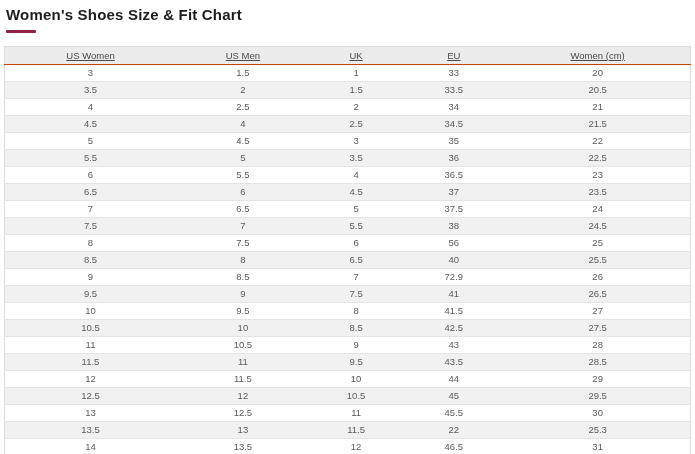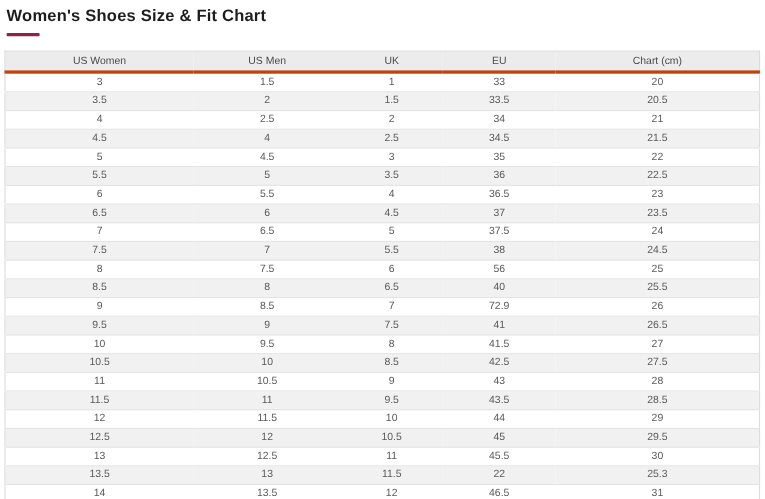--- a/index.html
+++ b/index.html
@@ -43,22 +43,23 @@
   table.size-chart col.c4 { width: 15%; }
   table.size-chart col.c5 { width: 27%; }
   table.size-chart th {
     background: #ececec;
     color: #4a4a4a;
     font-size: 9.5px;
     font-weight: normal;
     text-align: center;
     height: 17px;
     padding: 0;
-    border-bottom: 3px solid #c2410c;
+    border-bottom: 1px solid #c2410c;
     line-height: 17px;
+    text-decoration: underline;
   }
   table.size-chart td {
     color: #5a5a5a;
     font-size: 9.5px;
     text-align: center;
     height: 16px;
     padding: 0;
     line-height: 16px;
     border-top: 1px solid #e4e4e4;
   }
@@ -80,21 +81,21 @@
         <col class="c3">
         <col class="c4">
         <col class="c5">
     </colgroup>
     <thead>
       <tr>
           <th>US Women</th>
           <th>US Men</th>
           <th>UK</th>
           <th>EU</th>
-          <th>Chart (cm)</th>
+          <th>Women (cm)</th>
         </tr>
     </thead>
     <tbody>
         <tr>
           <td>3</td>
           <td>1.5</td>
           <td>1</td>
           <td>33</td>
           <td>20</td>
         </tr>

